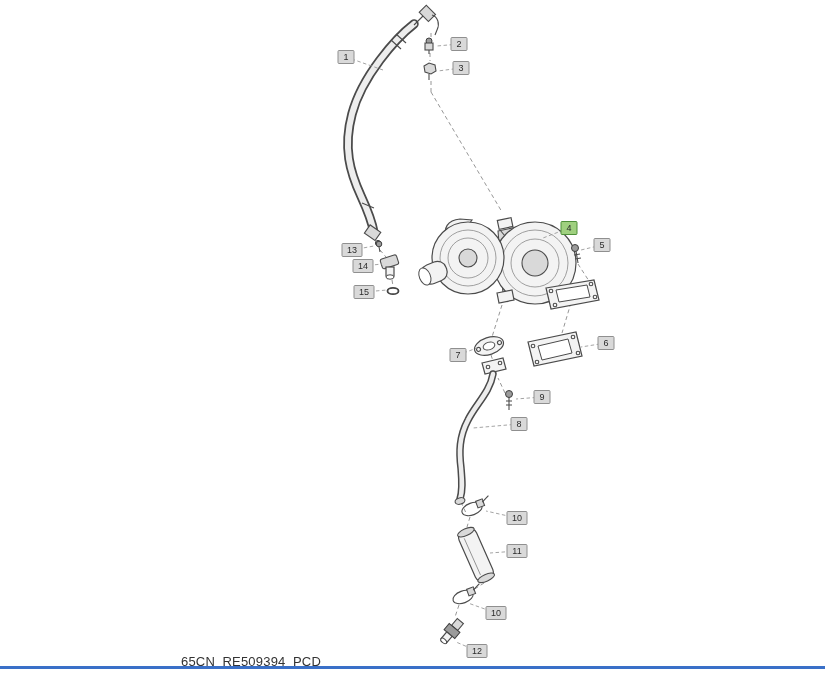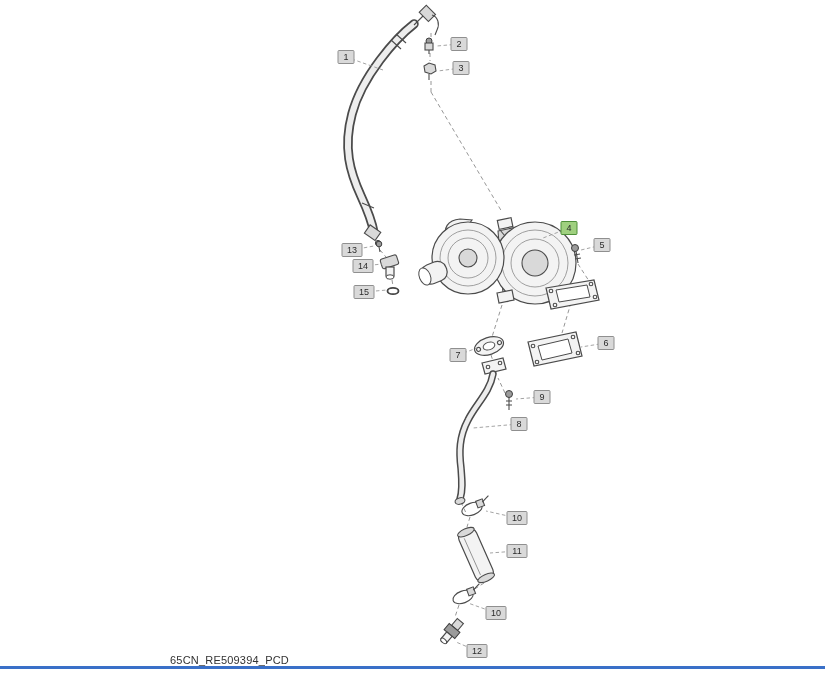--- a/index.html
+++ b/index.html
@@ -27,22 +27,22 @@
   .tube-inner{fill:none;stroke:#ededed;stroke-width:4.5;stroke-linecap:round;}
   .construction{fill:none;stroke:#8a8a8a;stroke-width:0.9;stroke-dasharray:4 3;}
 
   
   .leader{stroke:var(--leader,#9a9a9a);stroke-width:0.9;stroke-dasharray:3.5 2.5;}
   .callout-box{fill:var(--label-fill,#d9d9d9);stroke:var(--label-border,#8f8f8f);stroke-width:1;}
   .callout-box.highlighted{fill:var(--highlight-fill,#9fd07f);stroke:var(--highlight-border,#4e8f3a);}
   .callout-text{font-family:"Liberation Sans",sans-serif;font-size:9px;fill:var(--label-text,#2b2b2b);text-anchor:middle;}
 
   #footer-code{
-    position:absolute;left:170px;top:654px;
-    font-size:11px;color:#333;letter-spacing:0.2px;
+    position:absolute;left:181px;top:654px;
+    font-size:13px;color:#333;letter-spacing:0.2px;
   }
   #bottom-bar{
     position:absolute;left:0;top:666px;width:825px;height:3px;
     background:var(--bottom-bar,#3a70c8);
   }
 </style>
 </head>
 <body>
 
 <div id="page">

